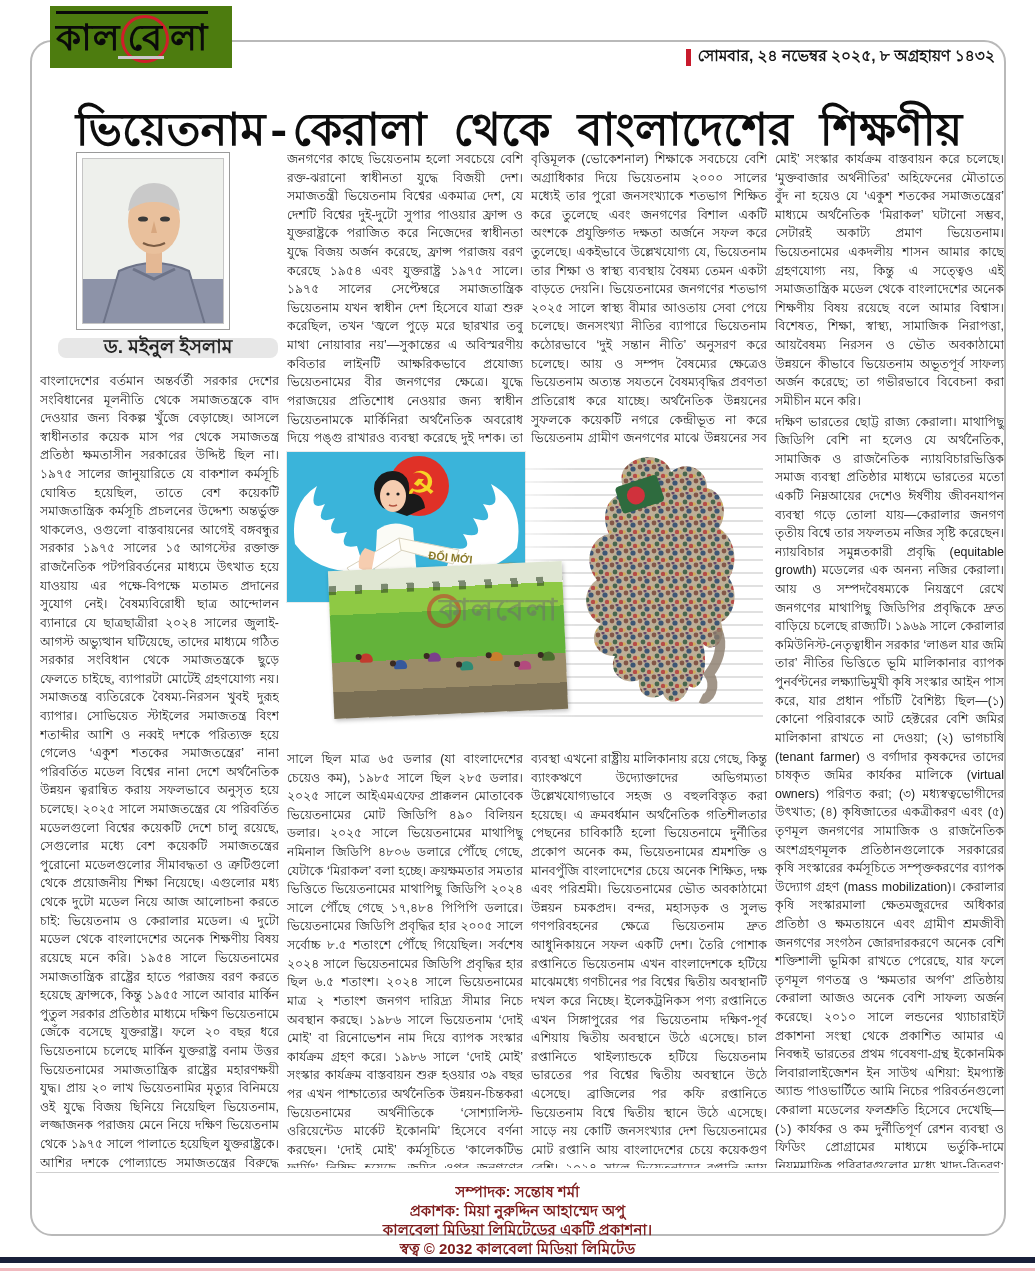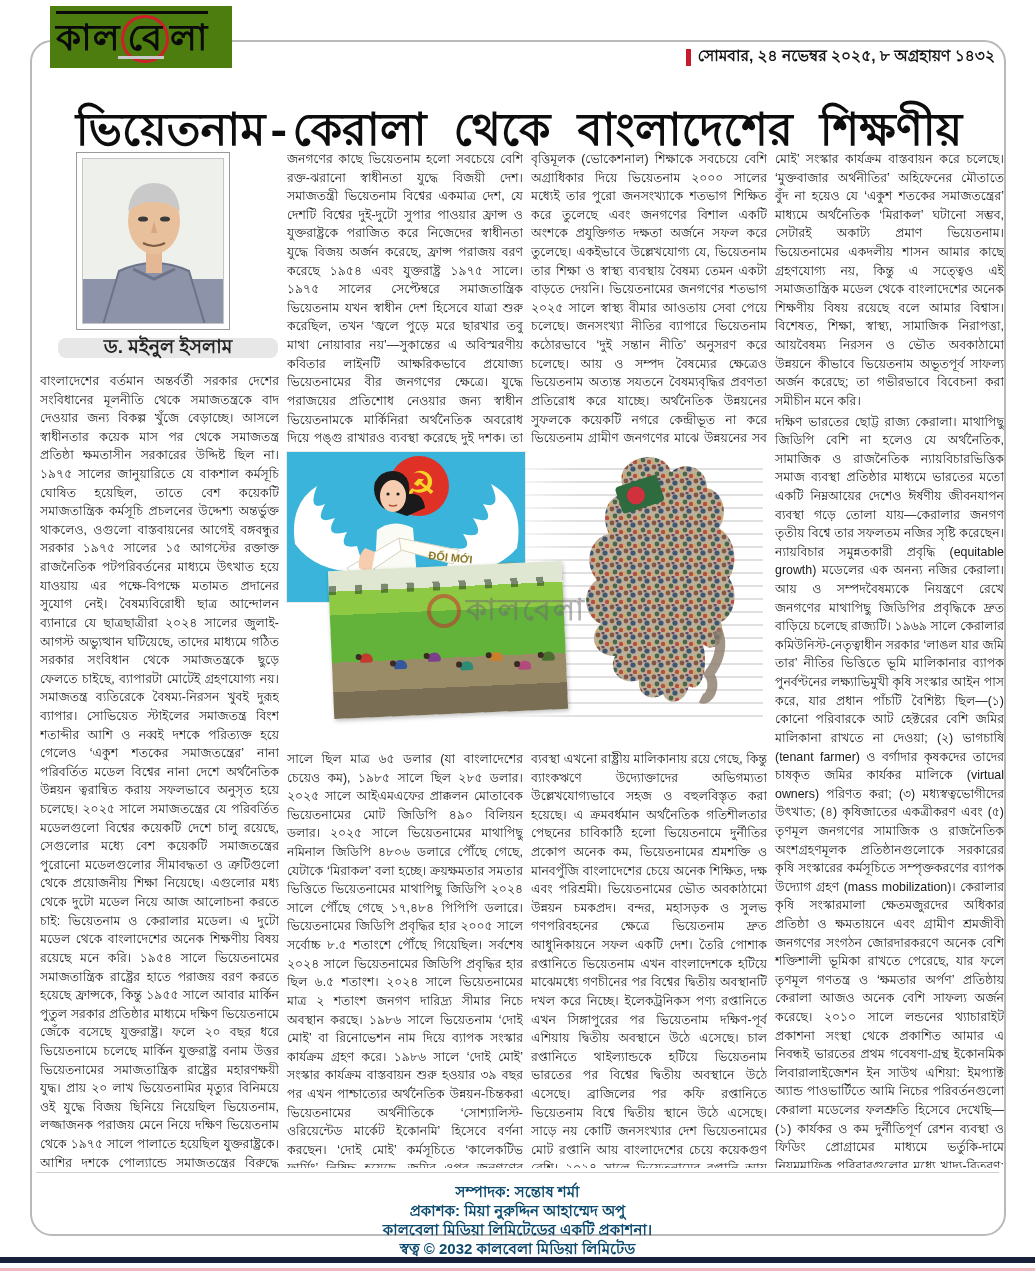--- a/index.html
+++ b/index.html
@@ -24,23 +24,23 @@
   .collage{position:absolute;left:285px;top:450px;width:480px;height:298px;}
   .poster{position:absolute;left:2px;top:2px;width:238px;height:150px;z-index:2;box-shadow:0 0 0 1px rgba(0,0,0,.08);}
   .rice{position:absolute;left:46px;top:116px;width:234px;height:148px;transform:rotate(-2.5deg);z-index:3;box-shadow:1px 2px 4px rgba(0,0,0,.25);overflow:hidden;background:linear-gradient(180deg,#dfe6d2 0 14%,#8ec944 14% 30%,#63b33a 30% 62%,#9b8c68 62% 82%,#7a6f54 82% 100%);}
   .rice .treeline{position:absolute;left:0;top:10%;width:100%;height:6%;background:repeating-linear-gradient(90deg,rgba(40,60,30,.55) 0 7px,transparent 7px 26px);}
   .farmer{position:absolute;width:13px;height:9px;border-radius:6px 6px 2px 2px;}
   .farmer:before{content:"";position:absolute;left:-4px;top:0;width:6px;height:6px;border-radius:50%;background:#3a2a22;}
   .ghost{position:absolute;left:212px;top:18px;width:266px;height:252px;z-index:1;opacity:.45;background:repeating-linear-gradient(180deg,rgba(60,60,60,.35) 0 2px,transparent 2px 13px);mask-image:linear-gradient(90deg,transparent,#000 30%);}
   .mapwrap{position:absolute;left:282px;top:0px;width:198px;height:268px;z-index:2;}
   .watermark{position:absolute;left:142px;top:140px;width:200px;height:42px;z-index:4;display:flex;align-items:center;opacity:.62;}
   .wm-ring{width:34px;height:34px;border:4px solid rgba(208,30,42,.8);border-radius:50%;margin-right:-22px;}
-  .wm-text{font-size:30px;font-weight:800;color:rgba(110,110,110,.85);letter-spacing:2px;margin-left:27px;}
+  .wm-text{font-size:30px;font-weight:800;color:rgba(110,110,110,.85);letter-spacing:2px;}
   .sep{position:absolute;left:36px;top:1172px;width:963px;height:1px;background:#cfcfcf;}
-  .footer{position:absolute;left:0;top:1182px;width:1035px;text-align:center;font-size:15px;line-height:19px;color:#0c4a6e;font-weight:700;}
+  .footer{position:absolute;left:0;top:1182px;width:1035px;text-align:center;font-size:15px;line-height:19px;color:#7f1d1d;font-weight:700;}
   .bar-navy{position:absolute;left:0;top:1257px;width:1035px;height:6px;background:#19203a;}
   .bar-pink{position:absolute;left:0;top:1268px;width:1035px;height:3px;background:#f0b9bf;}
 </style>
 </head>
 <body>
 
 <div class="page">
 
   <div class="frame"></div>
 

